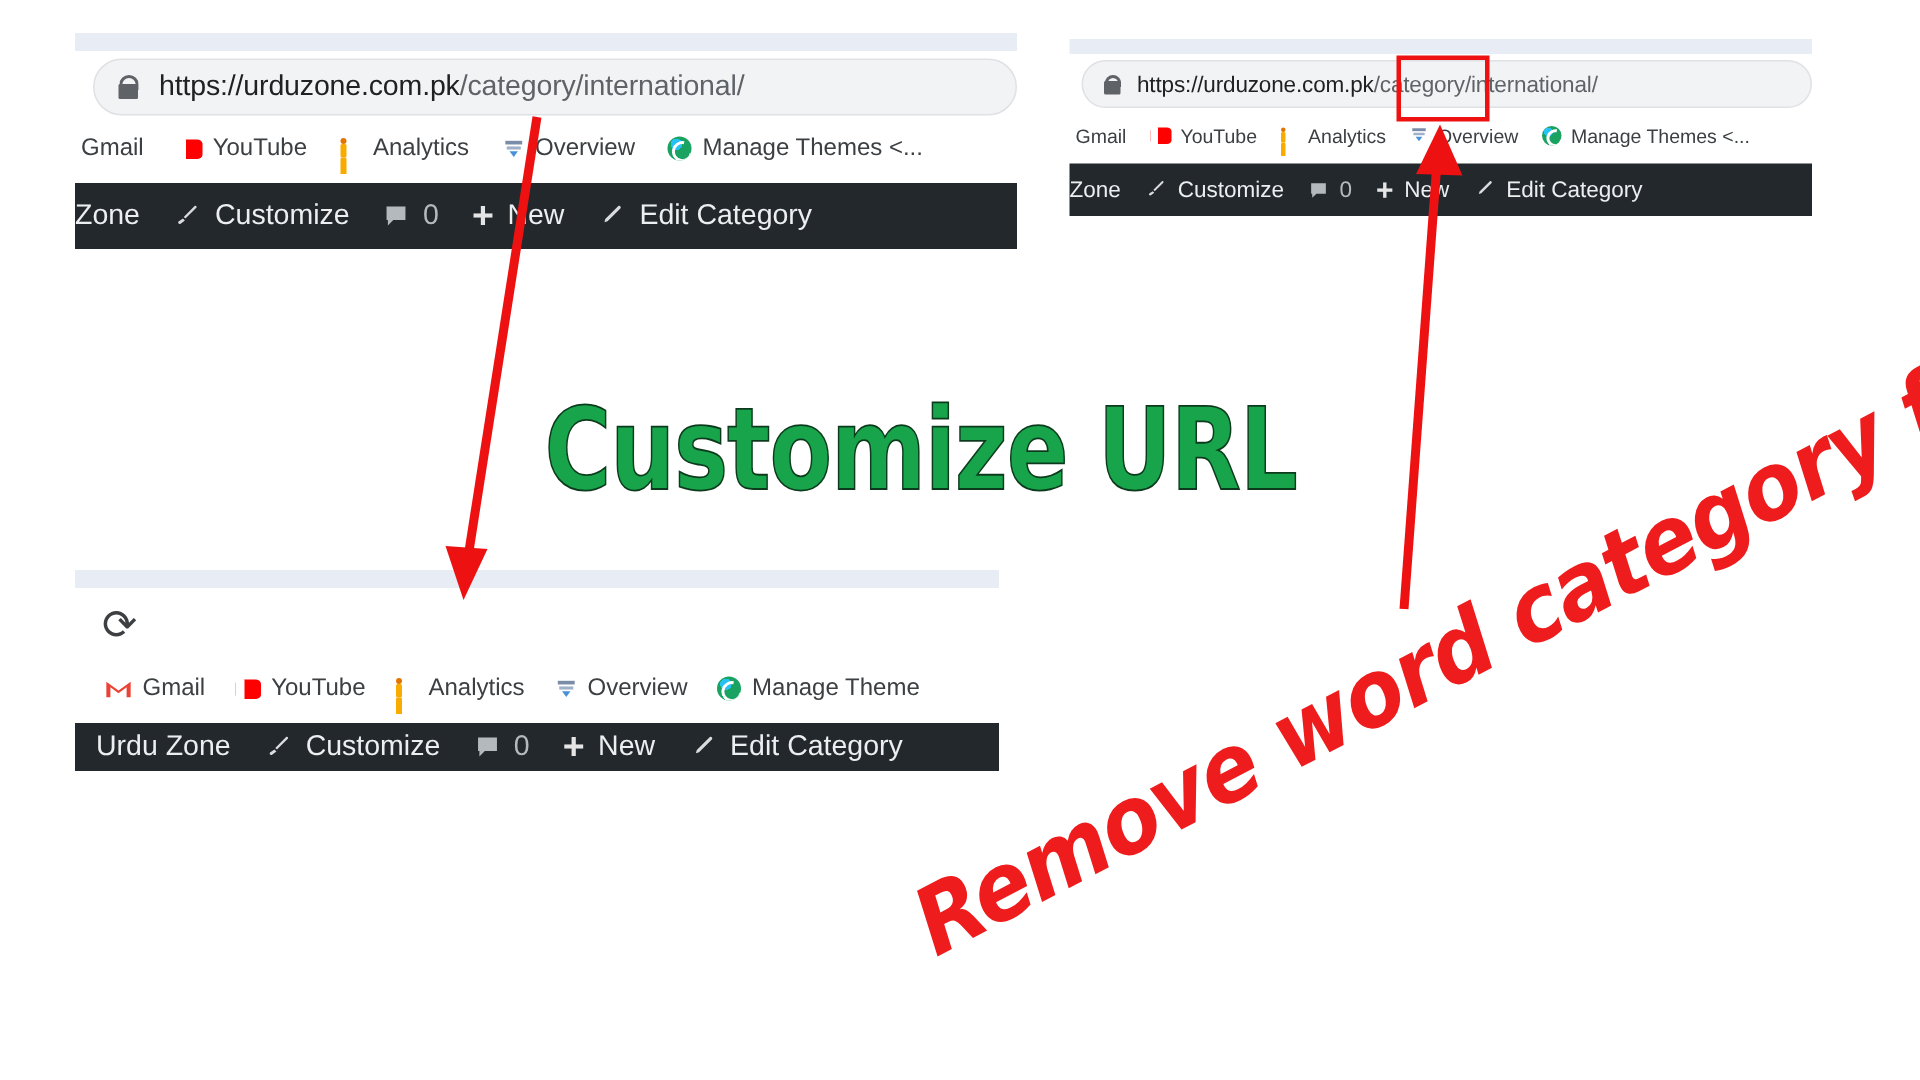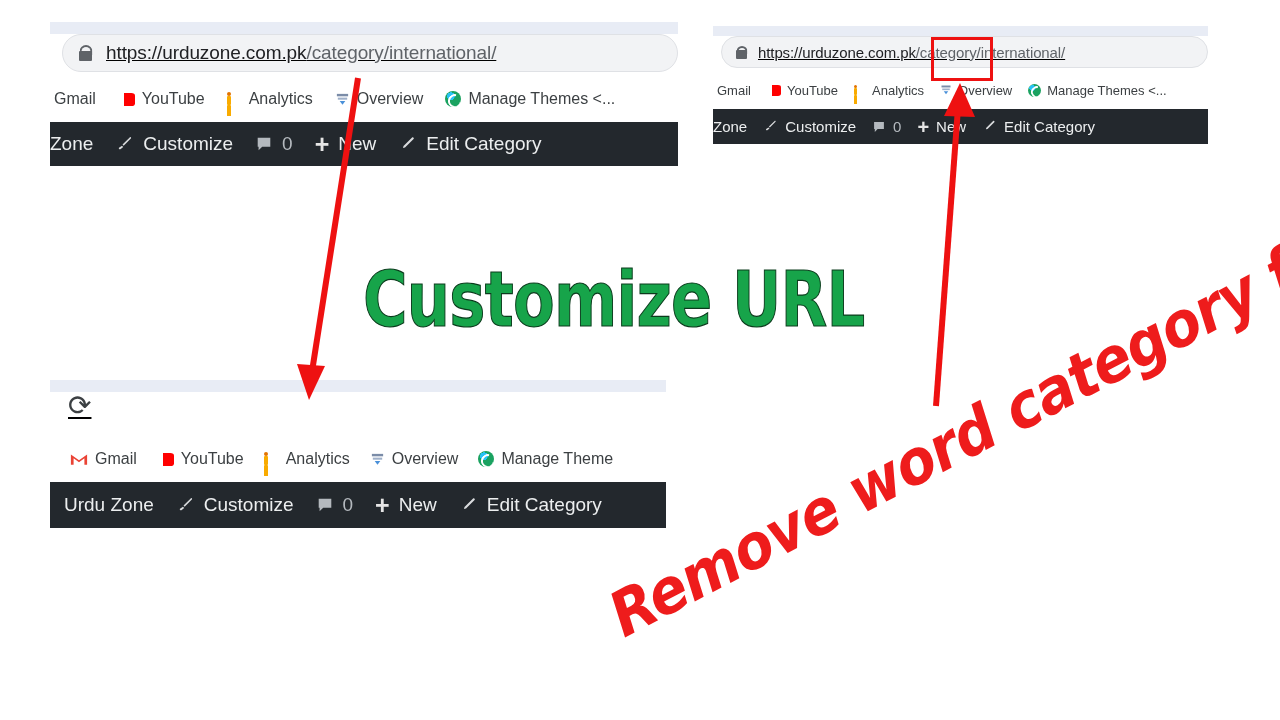--- a/index.html
+++ b/index.html
@@ -7,21 +7,21 @@
     width:1280px;height:720px;position:relative;overflow:hidden;
     background:#ffffff;
     font-family:"Liberation Sans", sans-serif;
     -webkit-font-smoothing:antialiased;
   }
 
   
   .panel{position:absolute;}
 
   .tabstrip{background:#e8ecf5;width:100%;}
-  .omnibox-row{background:#ffffff;display:flex;width:100%;box-sizing:border-box;text-decoration:underline;}
+  .omnibox-row{background:#ffffff;display:flex;align-items:center;width:100%;box-sizing:border-box;}
   .omnibox{
     display:flex;align-items:center;
     background:#f2f3f5;border:1px solid #dfe1e5;border-radius:999px;
     box-sizing:border-box;overflow:hidden;white-space:nowrap;
   }
   .lock-icon{flex:0 0 auto;display:inline-block;position:relative;}
   .lock-icon .body{
     position:absolute;left:0;bottom:0;width:100%;height:62%;
     background:#5f6368;border-radius:1px;
   }
@@ -309,21 +309,21 @@
         </svg>
       </span>
       <span class="lbl" style="font-size:16px;">Overview</span>
     </div>
     <div class="bm">
       <span class="ico ico-themes" style="width:16px;height:16px;margin-right:7px;"></span>
       <span class="lbl" style="font-size:16px;">Manage Theme</span>
     </div>
   </div>
 
-  <div class="adminbar" style="height:46px;margin-top:6px;padding-left:14px;">
+  <div class="adminbar" style="height:32px;margin-top:6px;padding-left:14px;">
     <div class="ab-item" style="margin-right:22px;">
       <span class="lbl" style="font-size:19px;">Urdu Zone</span>
     </div>
     <div class="ab-item" style="margin-right:22px;">
       <span class="ico icon-brush" style="margin-right:9px;">
         <svg width="19" height="19" viewBox="0 0 20 20" aria-hidden="true">
           <path d="M15.5 2.5c.8-.8 2 .4 1.2 1.2l-7.6 7.6-1.2-1.2 7.6-7.6z" fill="#d9dbdd"></path>
           <path d="M7.3 11.3l1.4 1.4-3 2.2c-1 .7-2.2-.5-1.5-1.5l3.1-2.1z" fill="#d9dbdd"></path>
         </svg>
       </span>

